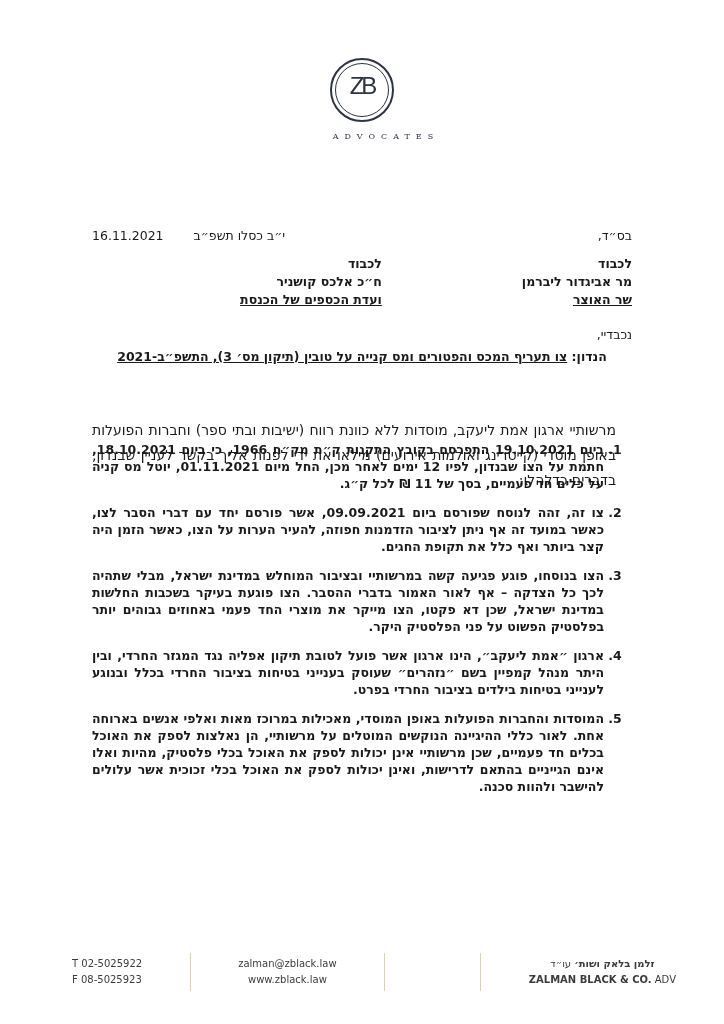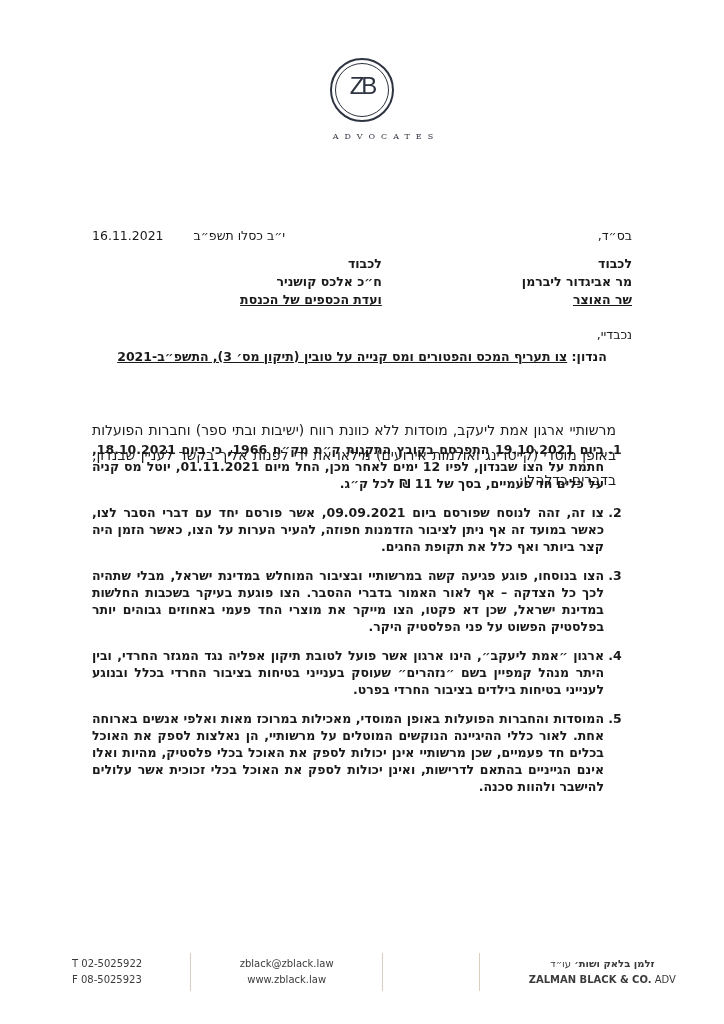--- a/index.html
+++ b/index.html
@@ -81,21 +81,21 @@
   <li>המוסדות והחברות הפועלות באופן המוסדי, מאכילות במרוכז מאות ואלפי אנשים בארוחה אחת. לאור כללי ההיגיינה הנוקשים המוטלים על מרשותיי, הן נאלצות לספק את האוכל בכלים חד פעמיים, שכן מרשותיי אינן יכולות לספק את האוכל בכלי פלסטיק, מהיות ואלו אינם הגייניים בהתאם לדרישות, ואינן יכולות לספק את האוכל בכלי זכוכית אשר עלולים להישבר ולהוות סכנה.</li>
 </ol>
 
 <div class="footer">
   <div class="fcol left">
     <div>T 02-5025922</div>
     <div>F 08-5025923</div>
   </div>
   <div class="divider"></div>
   <div class="fcol">
-    <div>zblack@zblack.law</div>
+    <div>zalman@zblack.law</div>
     <div>www.zblack.law</div>
   </div>
   <div class="divider"></div>
   <div class="fcol">
   </div>
   <div class="divider"></div>
   <div class="fcol">
     <div style="direction:rtl"><span class="bold">זלמן בלאק ושות׳</span> <span>עו״ד</span></div>
     <div><span class="bold">ZALMAN BLACK &amp; CO.</span> <span>ADV</span></div>
   </div>

